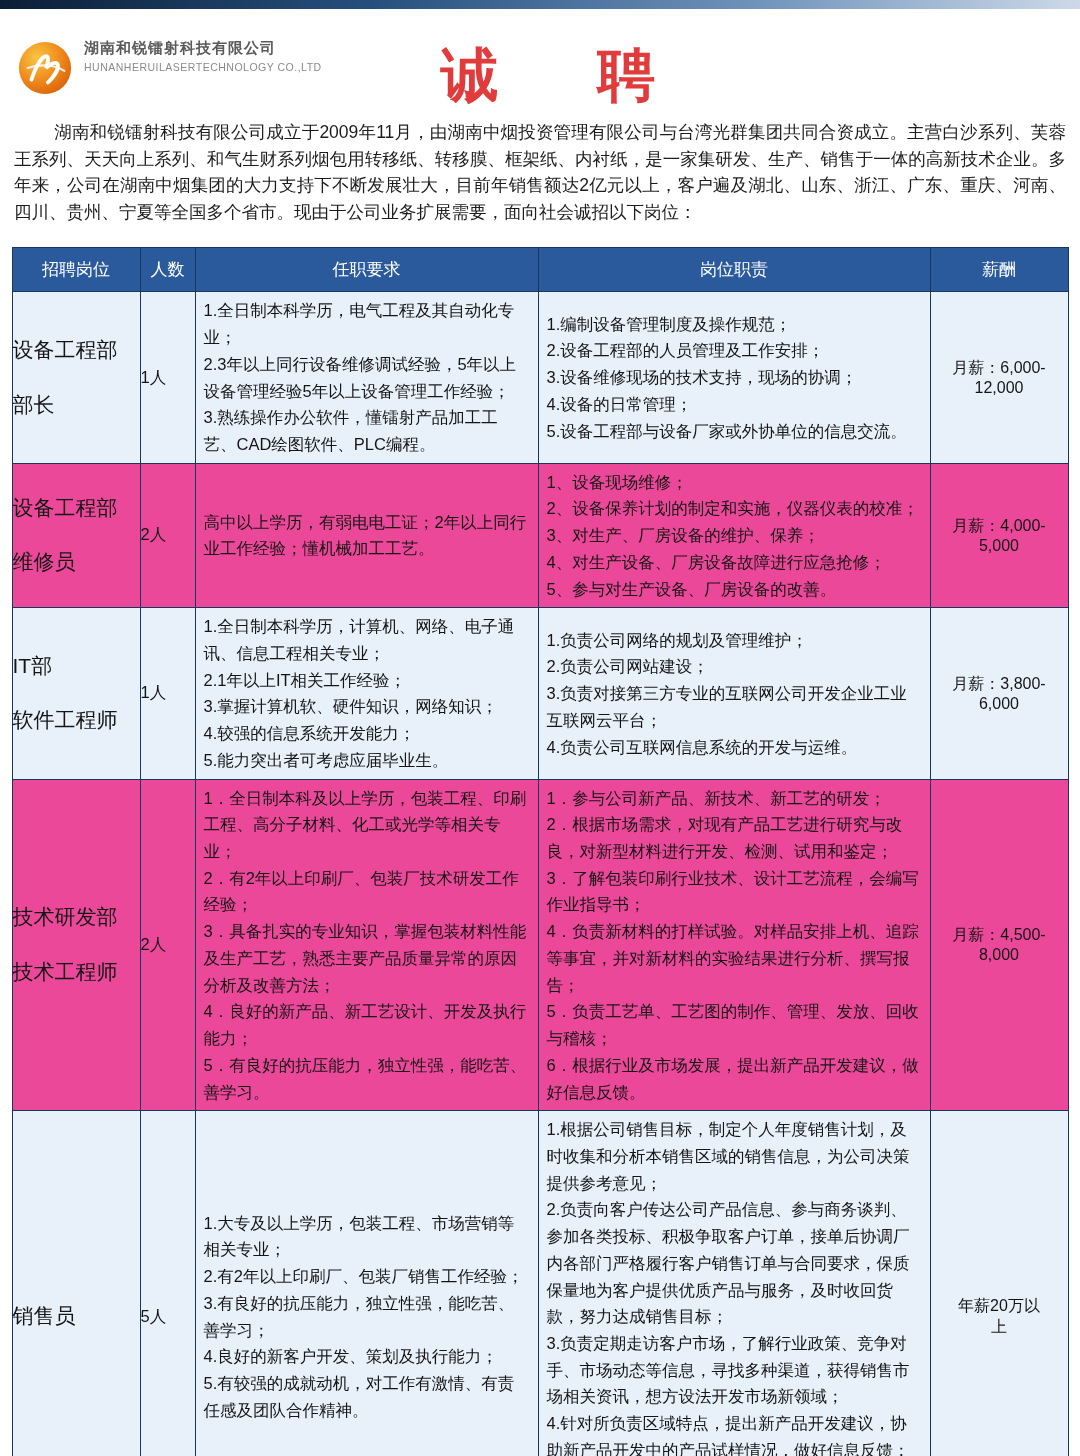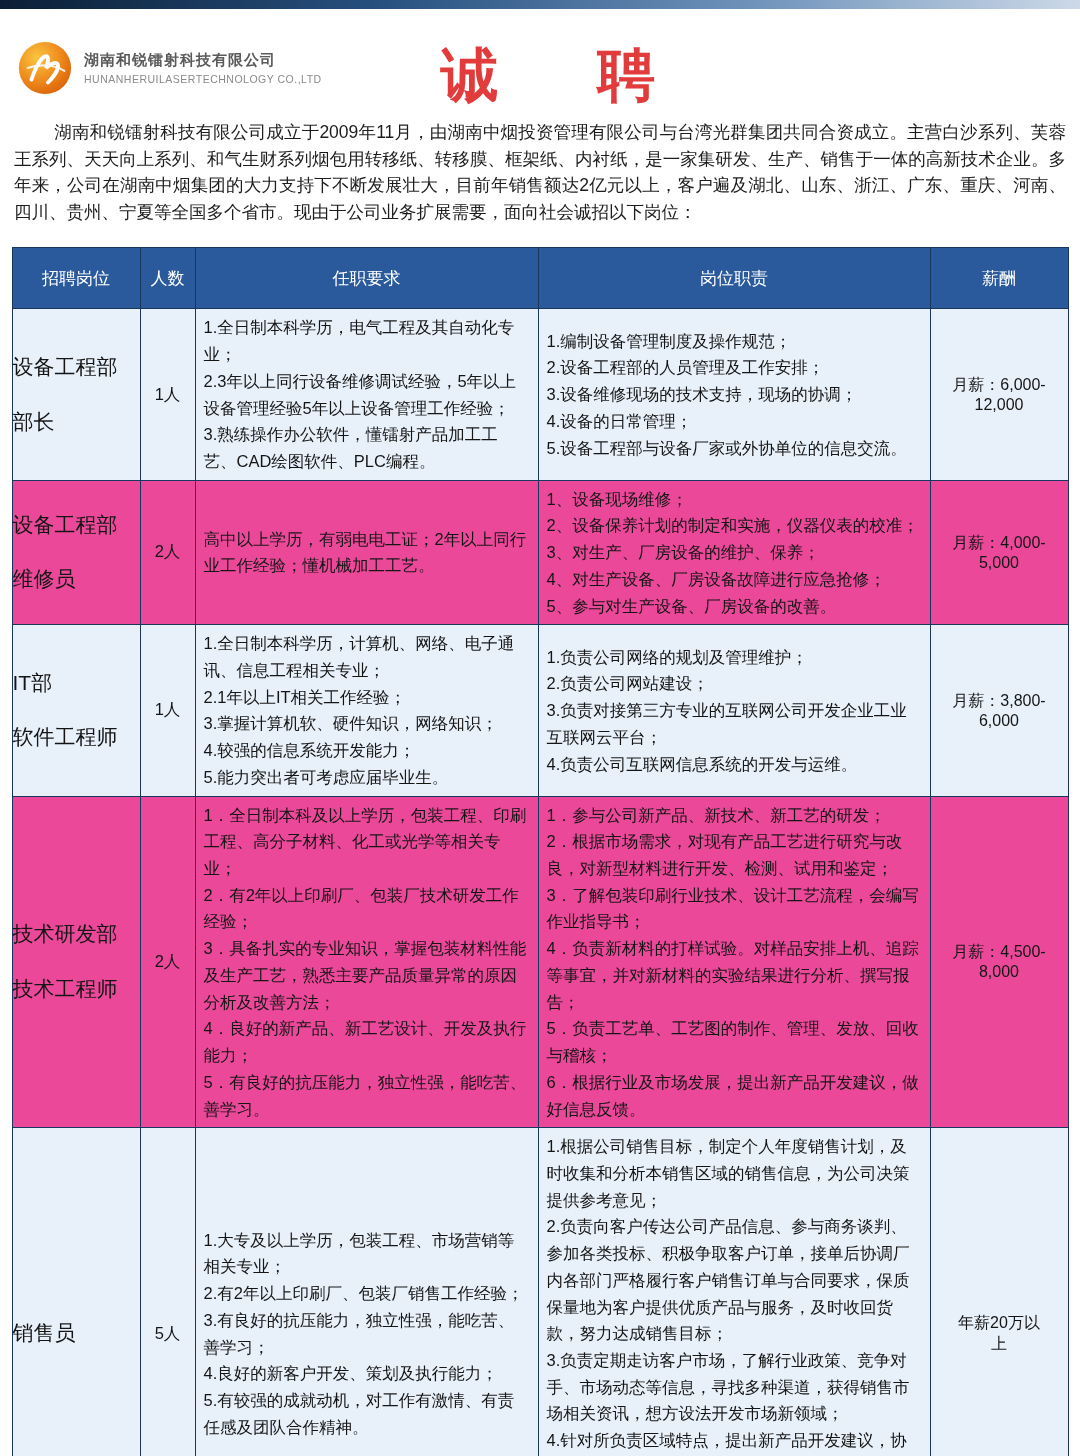--- a/index.html
+++ b/index.html
@@ -8,21 +8,21 @@
     width:1080px; height:1456px;
     font-family:"Liberation Sans","DejaVu Sans",sans-serif;
     color:#222; position:relative; overflow:hidden;
   }
   .top-stripe {
     height:9px; width:100%;
     background:linear-gradient(90deg,#0b1e35 0%,#27507f 35%,#6f93bb 70%,#cdd9e8 100%);
   }
   
   .header { position:relative; height:108px; }
-  .logo-block { position:absolute; left:16px; top:30px; display:flex; align-items:center; gap:10px; }
+  .logo-block { position:absolute; left:16px; top:30px; display:flex; align-items:flex-start; gap:10px; }
   .logo-icon { width:58px; height:58px; flex:0 0 auto; }
   .company-names { display:flex; flex-direction:column; gap:3px; }
   .company-cn { font-size:15px; font-weight:bold; color:#5a5a5a; letter-spacing:1px; }
   .company-en { font-size:10.5px; color:#8a8a8a; letter-spacing:0.5px; }
   .page-title {
     position:absolute; left:16px; right:0; top:28px;
     text-align:center;
     font-family:"Liberation Serif","DejaVu Serif",serif;
     font-size:58px; font-weight:bold; color:#e23b3b;
     letter-spacing:1.7em; text-indent:1.7em;
@@ -38,24 +38,24 @@
     width:1056px; margin:4px auto 0 auto;
     border-collapse:collapse; table-layout:fixed;
   }
   .jobs-table th, .jobs-table td {
     border:1.5px solid #17375e;
     vertical-align:middle;
     font-size:16.5px; color:#151515;
   }
   .jobs-table th {
     background:#2a5a9c; color:#ffffff; font-weight:normal;
-    height:61px; font-size:17px;
+    height:44px; font-size:17px;
   }
   td.cell-pos { white-space:pre-line; line-height:2.6; font-size:21px;margin-left:42px; }
-  td.cell-count { text-align:center; font-size:16.5px; }
+  td.cell-count { text-align:left; font-size:16.5px; }
   td.cell-req, td.cell-resp {
     padding:5px 8px; white-space:pre-line; line-height:1.62; text-align:left;
   }
   td.cell-salary { text-align:center; font-size:16px; padding:0 20px; }
   tr.band-light td { background:#e8f1fa; }
   tr.band-blue  td { background:#ec4899; }
   tr.row-0 td { height:135px; }
   tr.row-1 td { height:121px; }
   tr.row-2 td { height:152px; }
   tr.row-3 td { height:268px; }

